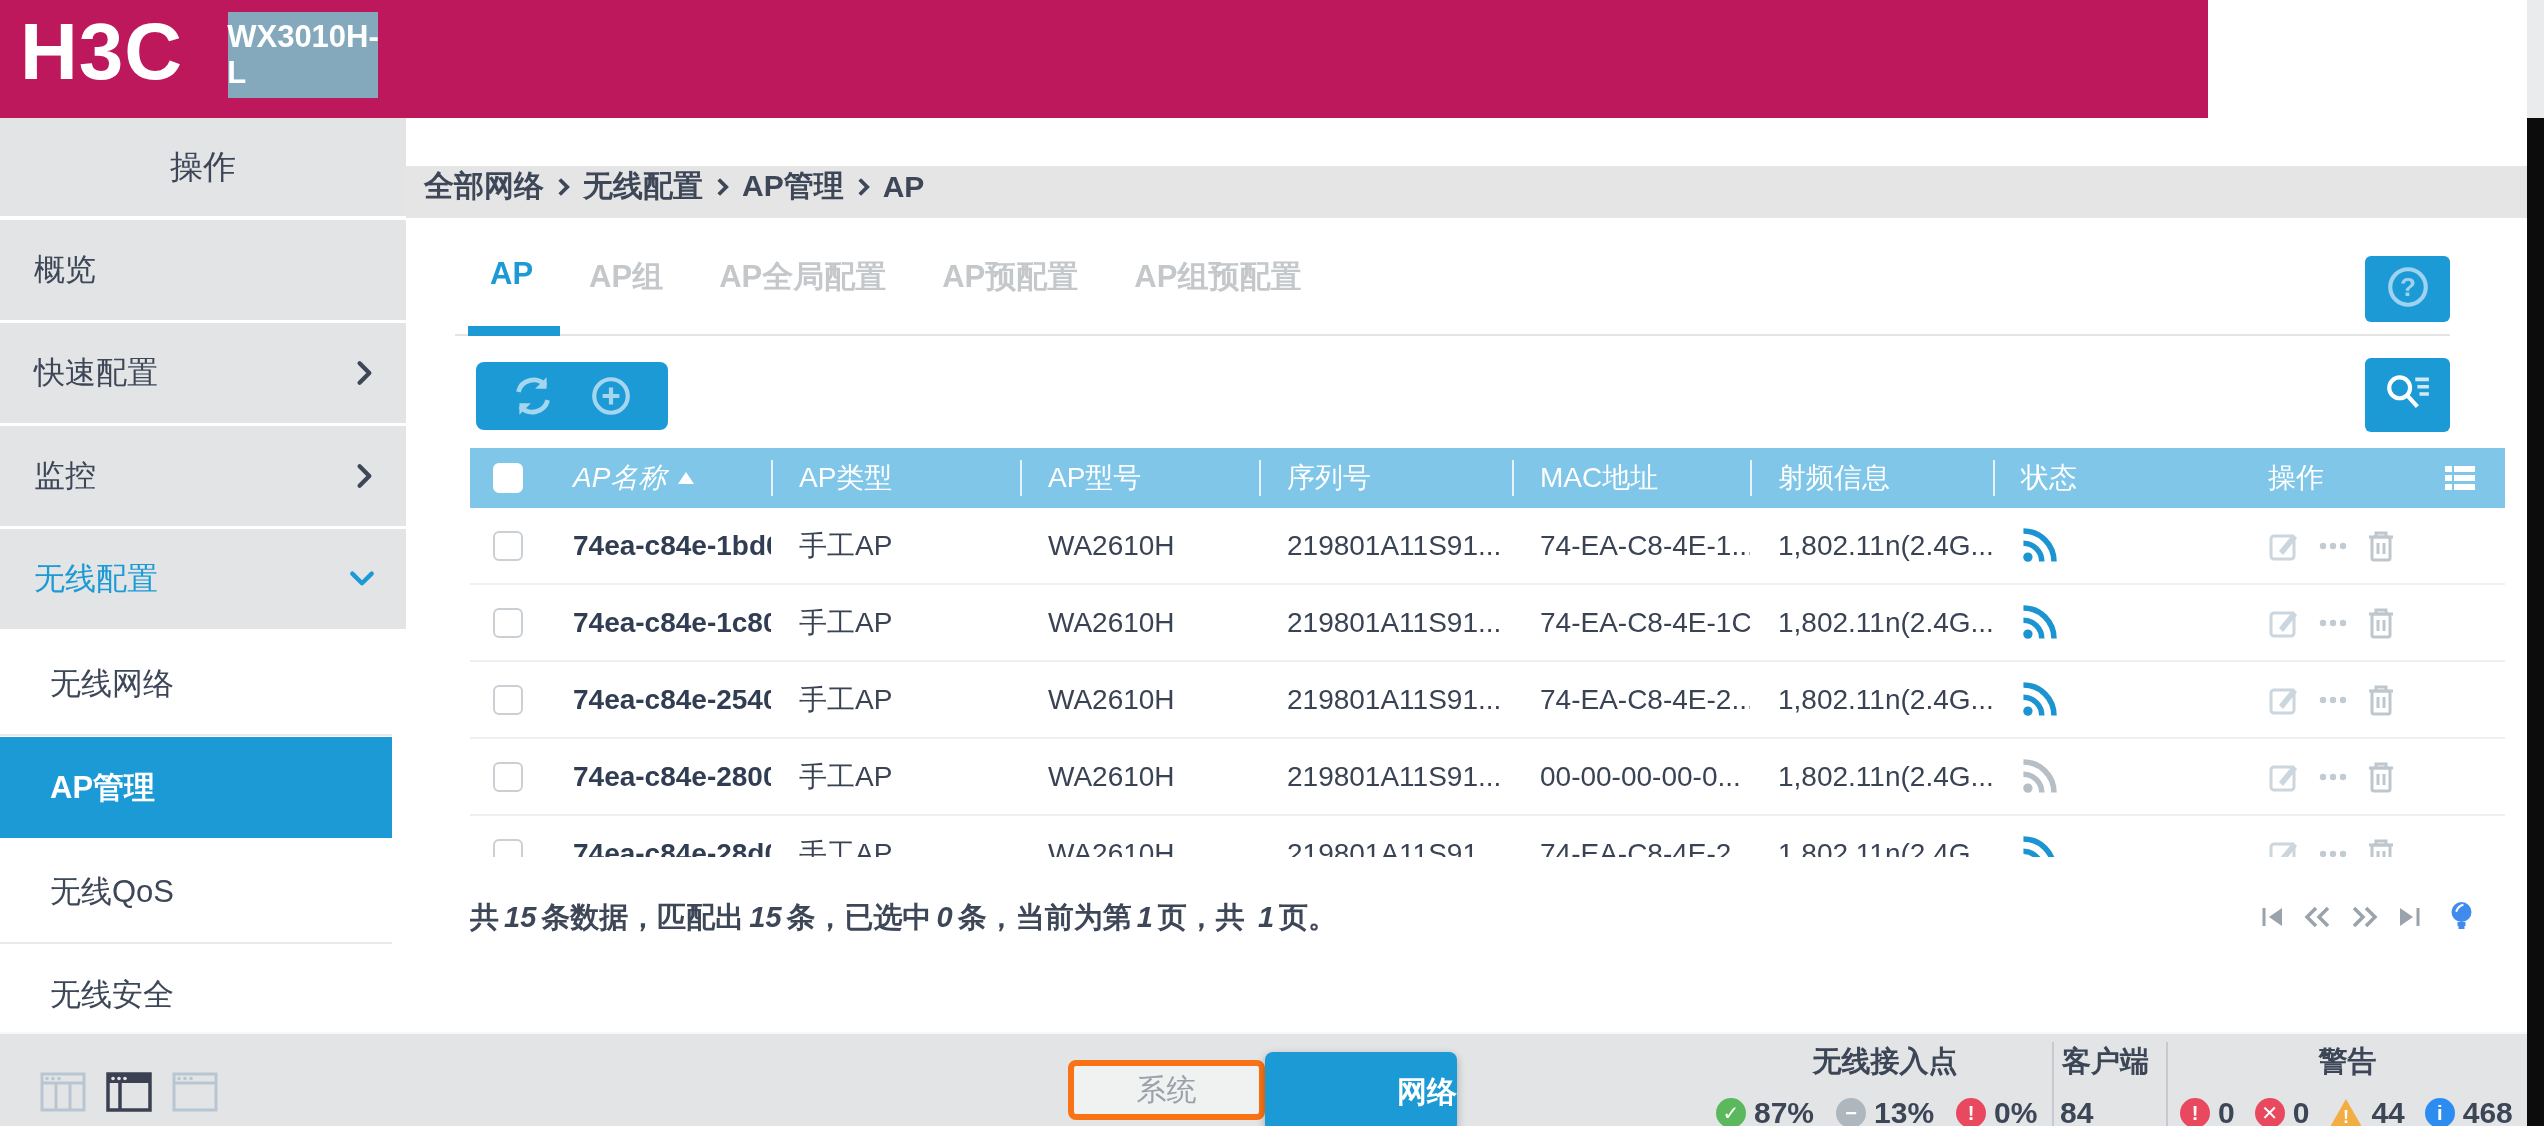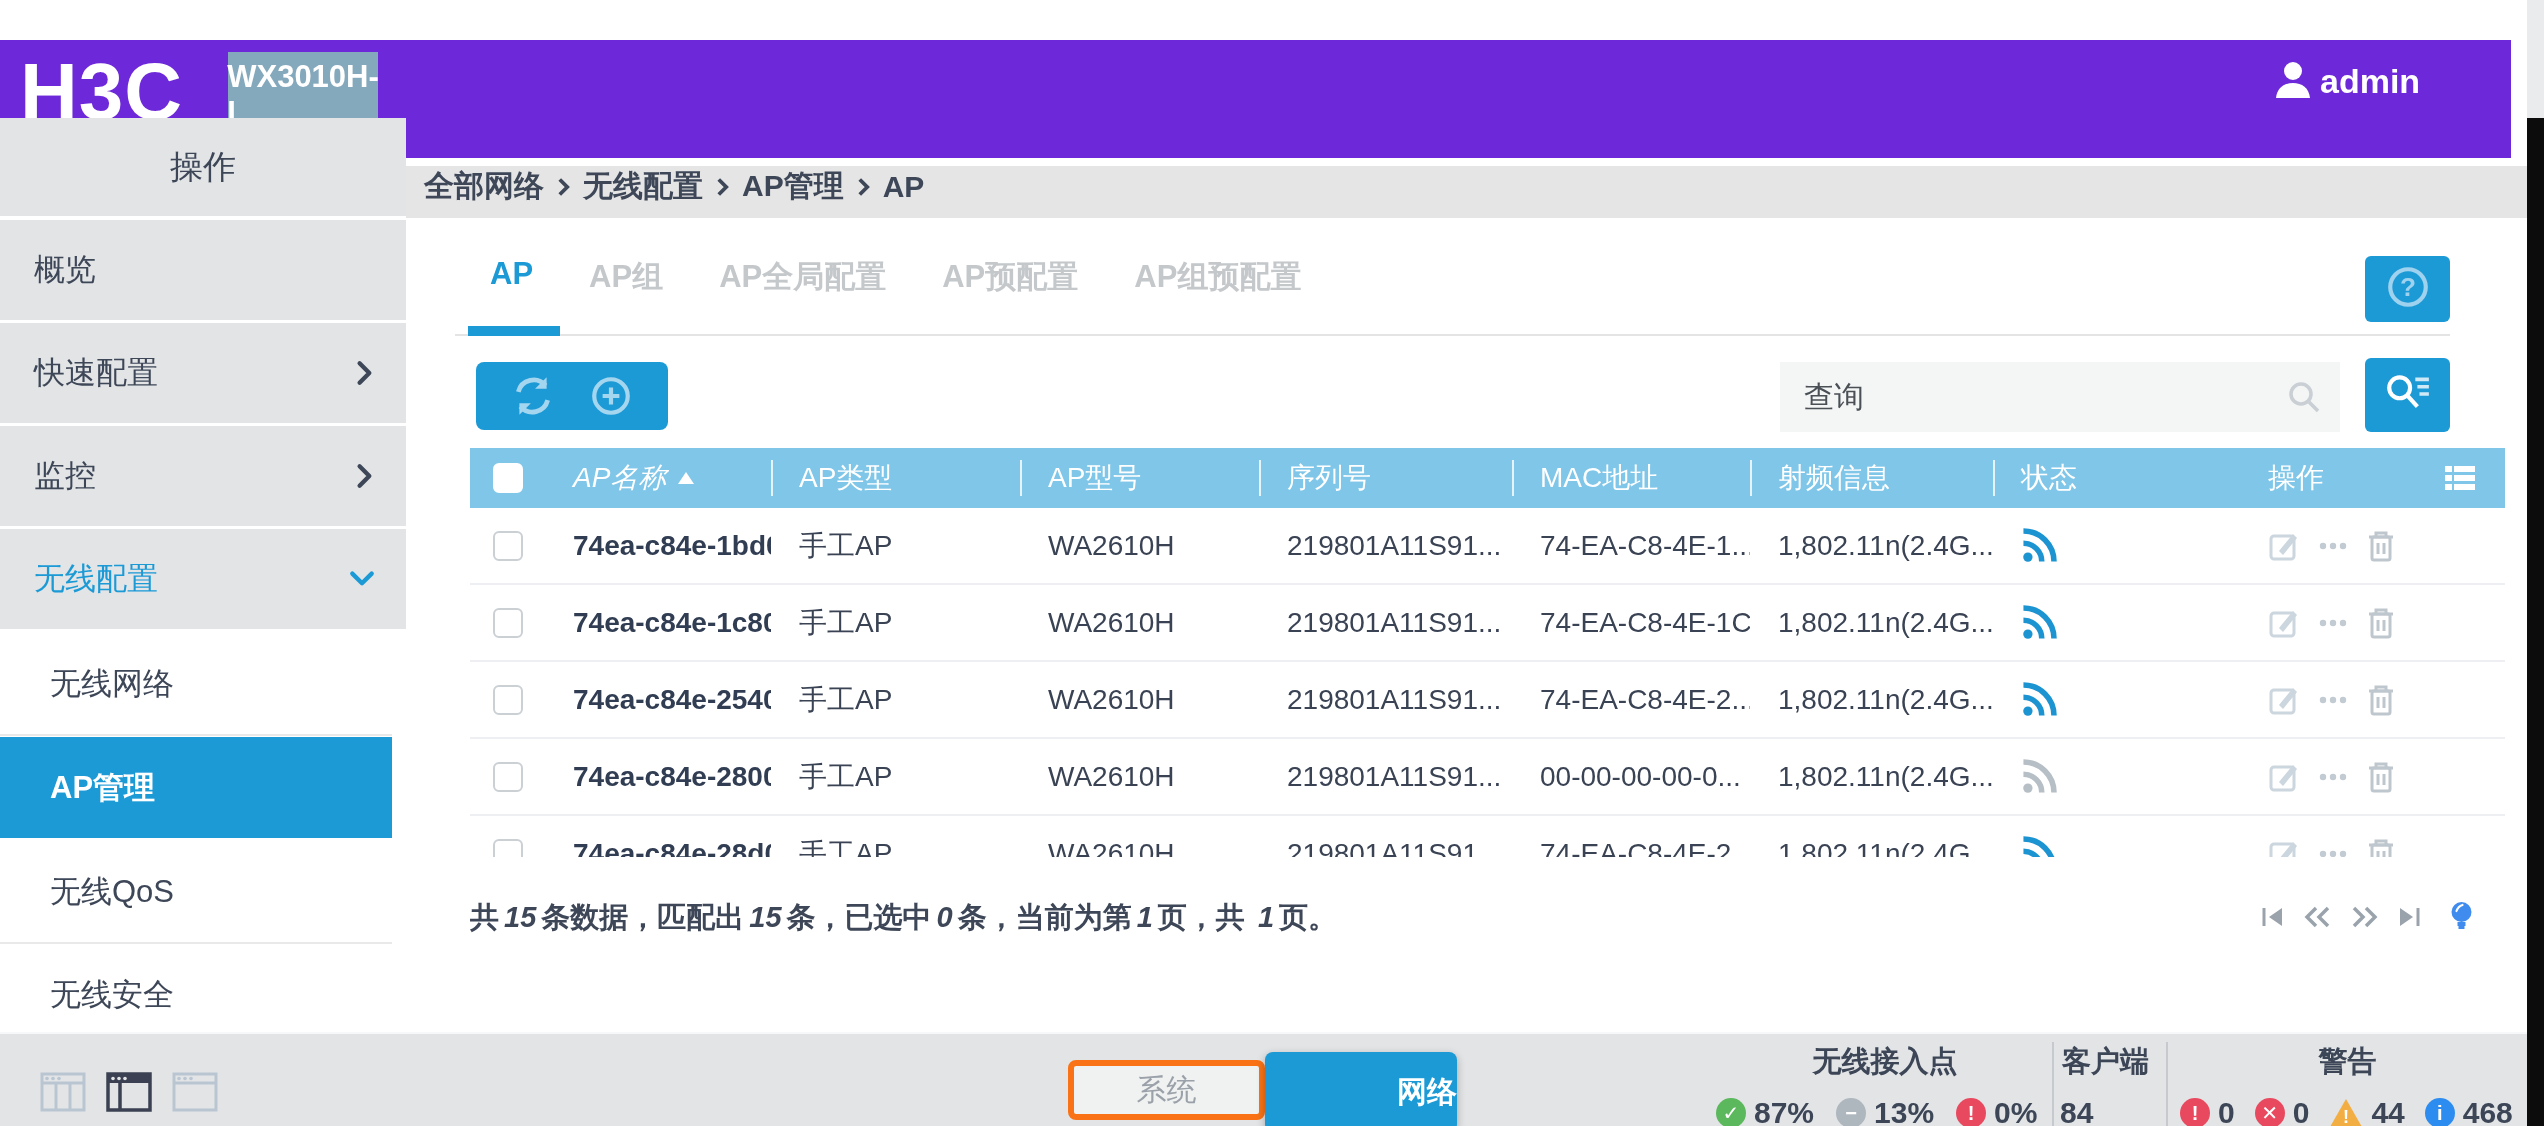--- a/index.html
+++ b/index.html
@@ -1,20 +1,20 @@
 <!DOCTYPE html>
 <html><head>
 <meta charset="utf-8">
 <style>
   html,body{margin:0;padding:0;background:#fff;}
   .page{position:relative;width:2544px;height:1126px;overflow:hidden;background:#fff;
         font-family:"Liberation Sans","DejaVu Sans",sans-serif;-webkit-font-smoothing:antialiased;}
 
   
-  .topbar{position:absolute;left:0;top:0;width:2511px;height:118px;background:#6d28d9;margin-top:40px;}
+  .topbar{position:absolute;left:0;top:0;width:2208px;height:118px;background:#be185d;}
   .logo{position:absolute;left:20px;top:6px;color:#fff;font-size:80px;font-weight:bold;letter-spacing:1px;}
   .model-box{position:absolute;left:228px;top:12px;width:150px;height:86px;background:#85a9bc;
              color:#fff;font-size:31px;font-weight:bold;display:flex;align-items:center;justify-content:center;}
   .admin{position:absolute;left:2272px;top:18px;display:flex;align-items:center;gap:6px;cursor:pointer;}
   .admin .name{color:#fff;font-size:34px;font-weight:bold;}
 
   
   .strip-top{position:absolute;left:2527px;top:0;width:17px;height:118px;background:#e9ebed;}
   .strip-bottom{position:absolute;left:2527px;top:118px;width:17px;height:1008px;background:#0c0c0c;}
 
@@ -235,29 +235,20 @@
           </g>
         </svg>
       </span>
     <span class="tool-ic">
         <svg width="44" height="44" viewBox="0 0 42 42">
           <circle cx="21" cy="21" r="16" fill="none" stroke="#a5d6ef" stroke-width="4"></circle>
           <path d="M21 13v16M13 21h16" stroke="#a5d6ef" stroke-width="4"></path>
         </svg>
       </span>
   </div>
-  <div class="search-box">
-    <input placeholder="查询" style="">
-    <span class="mag">
-        <svg width="36" height="36" viewBox="0 0 36 36">
-          <circle cx="15" cy="15" r="10" fill="none" stroke="#c9cfd4" stroke-width="3.5"></circle>
-          <path d="M23 23l9 9" stroke="#c9cfd4" stroke-width="3.5"></path>
-        </svg>
-      </span>
-  </div>
   <div class="adv-btn">
     <span><svg width="48" height="42" viewBox="0 0 46 40">
           <circle cx="15" cy="15" r="10" fill="none" stroke="#fff" stroke-width="4"></circle>
           <path d="M22 22l10 11" stroke="#fff" stroke-width="4"></path>
           <g stroke="#cfe9f7" stroke-width="3.5">
             <path d="M30 7h13M32 14h11M34 21h9"></path>
           </g>
         </svg></span>
   </div>
 

